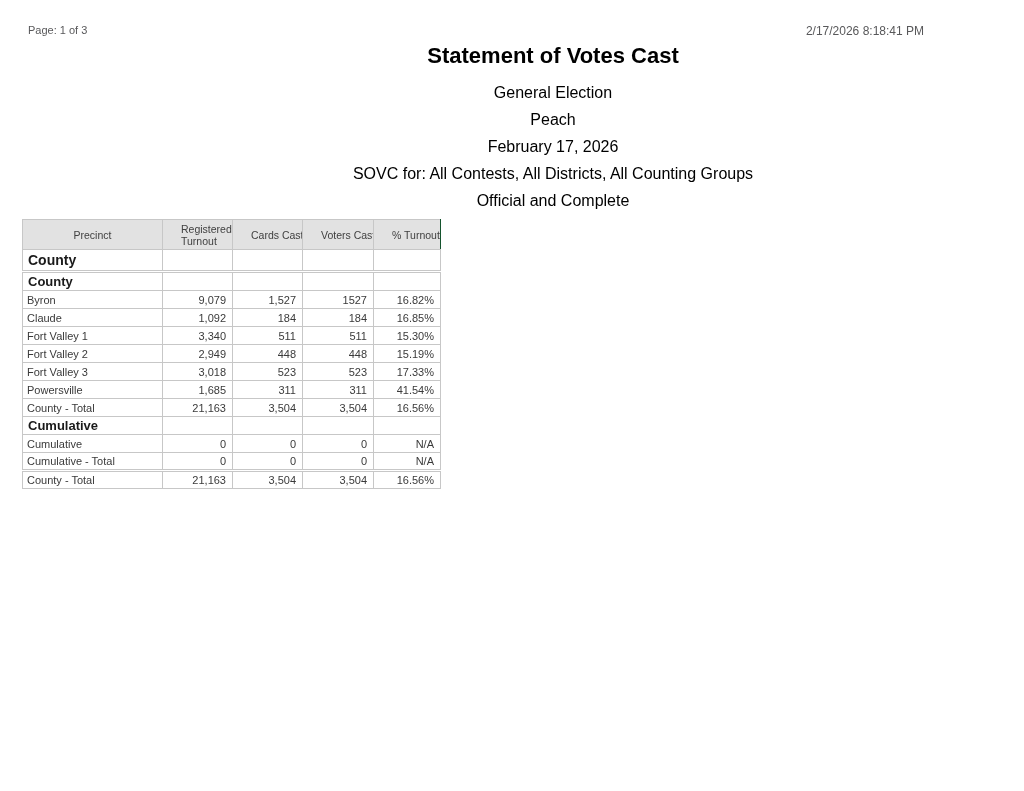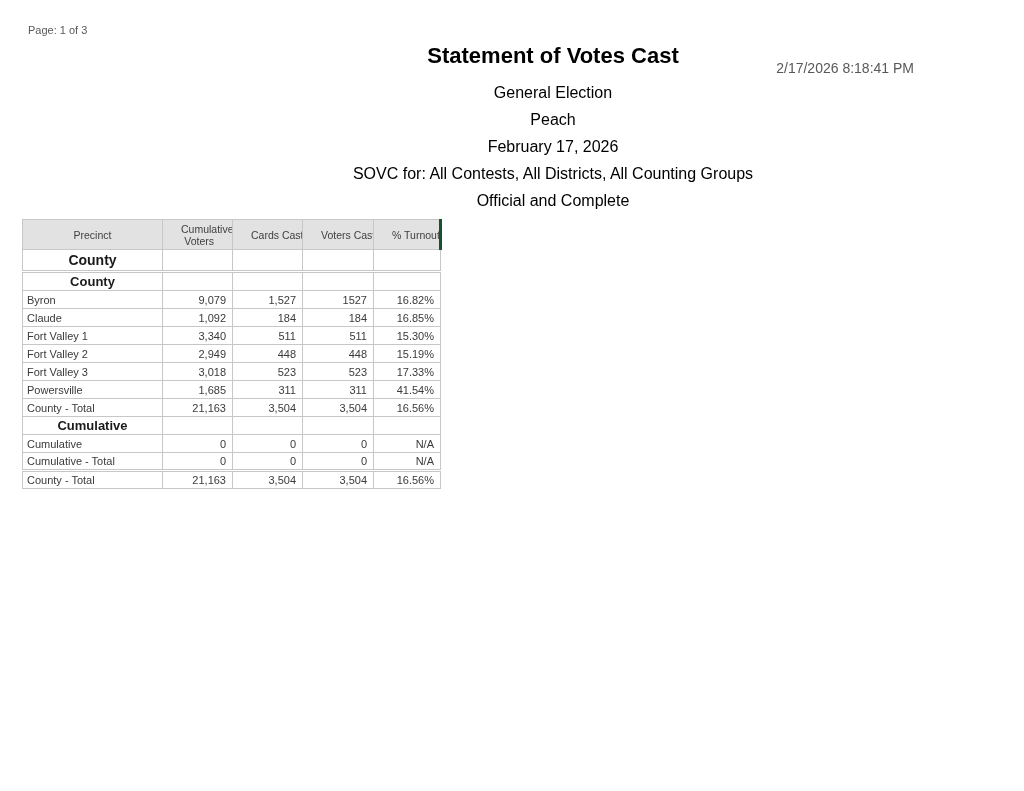--- a/index.html
+++ b/index.html
@@ -19,25 +19,24 @@
   }
   .page-label {
     position: absolute;
     left: 28px;
     top: 24px;
     font-size: 11px;
     color: #58585a;
   }
   .timestamp {
     position: absolute;
-    right: 37px;
+    right: 27px;
     top: 24px;
-    font-size: 14px;
+    font-size: 12px;
     color: #58585a;
-    margin-top: 36px;
   }
   .heading {
     position: absolute;
     left: 70px;
     top: 42px;
     width: 966px;
     text-align: center;
     color: #000000;
     font-family: Liberation Sans, sans-serif;
   }
@@ -70,21 +69,21 @@
     font-size: 10.5px;
     color: #414141;
     height: 30px;
     padding: 2px 18px;
     vertical-align: middle;
     border-top: 1px solid #a9a9a9;
     border-left: 1px solid #efefef;
     border-right: 1px solid #efefef;
   }
   thead th:first-child { border-left: 1px solid #c7c7c7; }
-  thead th:last-child  { border-right: 3px solid #14532d; }
+  thead th:last-child  { border-right: 1px solid #14532d; }
   th.col-precinct { text-align: center; }
   th.num { text-align: right; }
   th.nowrap { white-space: nowrap; }
   tbody td {
     font-size: 11px;
     color: #3a3a3a;
     height: 18px;
     padding: 1px 5px;
     background: #ffffff;
   }
@@ -97,21 +96,21 @@
     color: #1a1a1a;
     border-bottom: 3px double #c7c7c7;
   }
   tr.section-row td {
     height: 18px;
     font-size: 13px;
     font-weight: bold;
     color: #1a1a1a;
   }
   tr.group-row td:first-child,
-  tr.section-row td:first-child { text-align: center; }
+  tr.section-row td:first-child { text-align: left; }
   tr.double-bottom td { border-bottom: 3px double #c7c7c7; }
 </style>
 </head>
 <body>
 
 <div class="page-wrap">
 
   <div class="page-label">Page: 1 of 3</div>
   <div class="timestamp">2/17/2026 8:18:41 PM</div>
 
@@ -128,21 +127,21 @@
     <colgroup>
       <col style="width:140px">
       <col style="width:70px">
       <col style="width:70px">
       <col style="width:71px">
       <col style="width:67px">
     </colgroup>
     <thead>
       <tr>
         <th class="col-precinct">Precinct</th>
-        <th class="num">Cumulative Voters</th>
+        <th class="num">Registered Turnout</th>
         <th class="num nowrap">Cards Cast</th>
         <th class="num nowrap">Voters Cast</th>
         <th class="num nowrap">% Turnout</th>
       </tr>
     </thead>
     <tbody>
       <tr class="group-row">
         <td>County</td>
         <td></td>
           <td></td>

